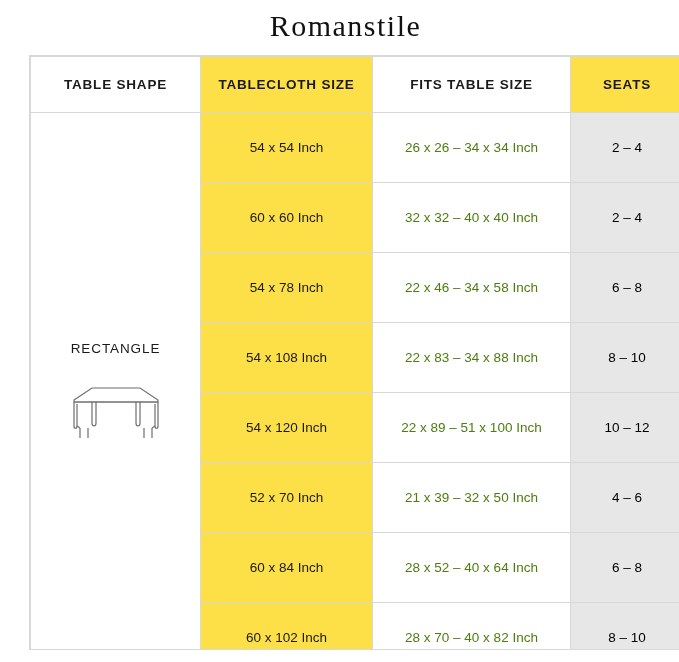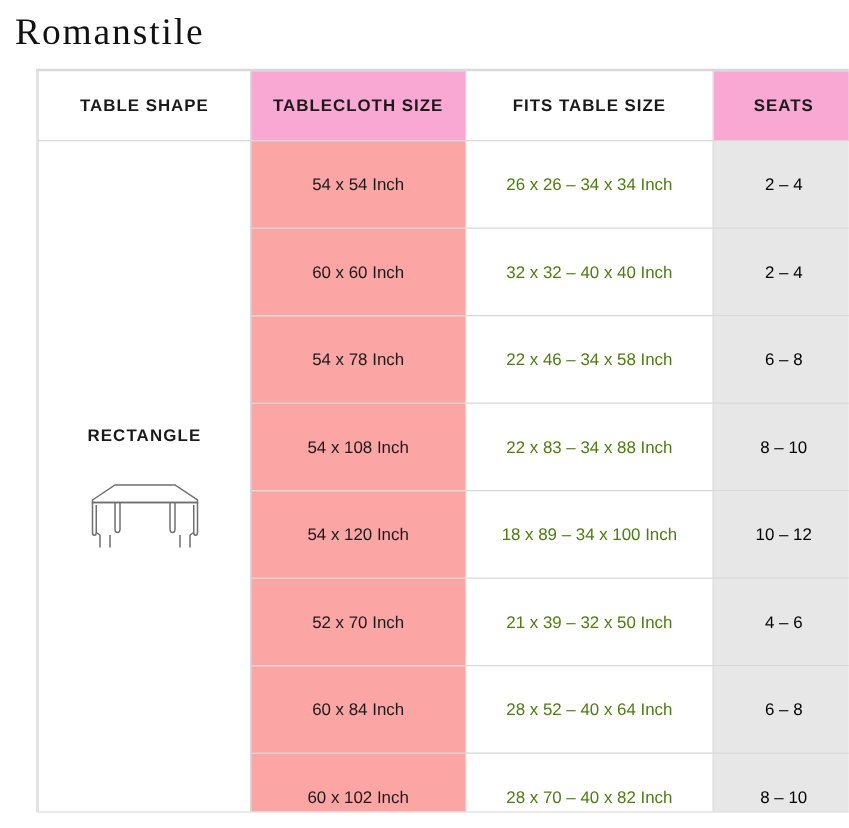--- a/index.html
+++ b/index.html
@@ -14,20 +14,21 @@
     color: #1a1a1a;
     overflow: hidden;
   }
   .page {
     position: relative;
     width: 679px;
     height: 662px;
     box-sizing: border-box;
   }
   .brand {
+    text-align: center;
     font-family: "Liberation Serif", serif;
     font-size: 30px;
     letter-spacing: 1.5px;
     color: #111111;
     padding-top: 8px;
     padding-bottom: 8px;
     height: 38px;
     line-height: 36px;
     font-weight: 400;
     padding-left: 12px;
@@ -59,21 +60,21 @@
   thead th {
     height: 55px;
     font-size: 14px;
     font-weight: 700;
     letter-spacing: 0.8px;
     color: #1a1a1a;
     background: #ffffff;
   }
   thead th.col-size,
   thead th.col-seats {
-    background: #f9a8d4;
+    background: #fde047;
     text-align: center;
   }
   col.c-shape { width: 170px; }
   col.c-size { width: 172px; }
   col.c-fits { width: 198px; }
   col.c-seats { width: 113px; }
 
   td.shape-cell {
     background: #ffffff;
     vertical-align: middle;
@@ -82,27 +83,26 @@
     display: flex;
     flex-direction: column;
     align-items: center;
     justify-content: center;
   }
   .shape-label {
     font-size: 13.5px;
     letter-spacing: 0.9px;
     color: #1a1a1a;
     margin-bottom: 26px;
-    font-weight: bold;
   }
   .shape-icon svg {
     display: block;
   }
   td.tc-size {
-    background: #fca5a5;
+    background: #fde047;
     font-size: 13.5px;
     color: #1a1a1a;
   }
   td.tc-fits {
     background: #ffffff;
     font-size: 13.5px;
     color: #4d7c0f;
   }
   td.tc-seats {
     background: #e7e7e7;
@@ -173,21 +173,21 @@
           <td class="tc-fits">22 x 46 – 34 x 58 Inch</td>
           <td class="tc-seats">6 – 8</td>
         </tr>
         <tr>
           <td class="tc-size">54 x 108 Inch</td>
           <td class="tc-fits">22 x 83 – 34 x 88 Inch</td>
           <td class="tc-seats">8 – 10</td>
         </tr>
         <tr>
           <td class="tc-size">54 x 120 Inch</td>
-          <td class="tc-fits">18 x 89 – 34 x 100 Inch</td>
+          <td class="tc-fits">22 x 89 – 51 x 100 Inch</td>
           <td class="tc-seats">10 – 12</td>
         </tr>
         <tr>
           <td class="tc-size">52 x 70 Inch</td>
           <td class="tc-fits">21 x 39 – 32 x 50 Inch</td>
           <td class="tc-seats">4 – 6</td>
         </tr>
         <tr>
           <td class="tc-size">60 x 84 Inch</td>
           <td class="tc-fits">28 x 52 – 40 x 64 Inch</td>

